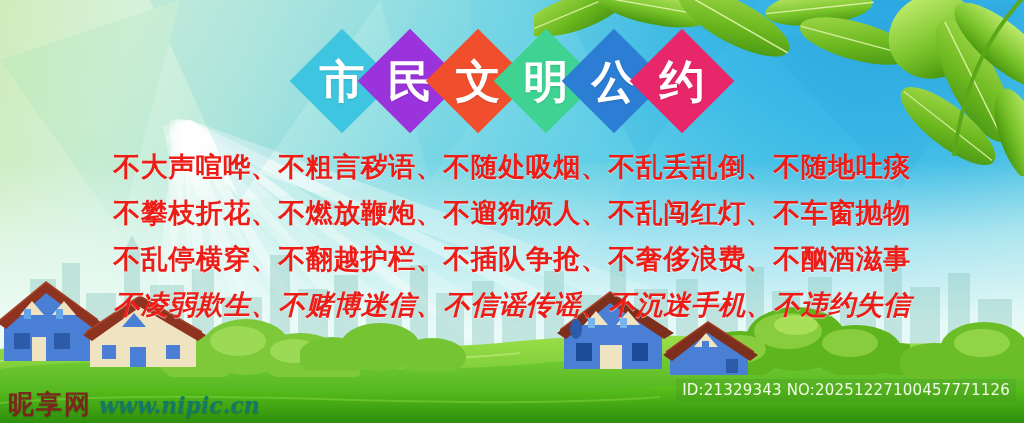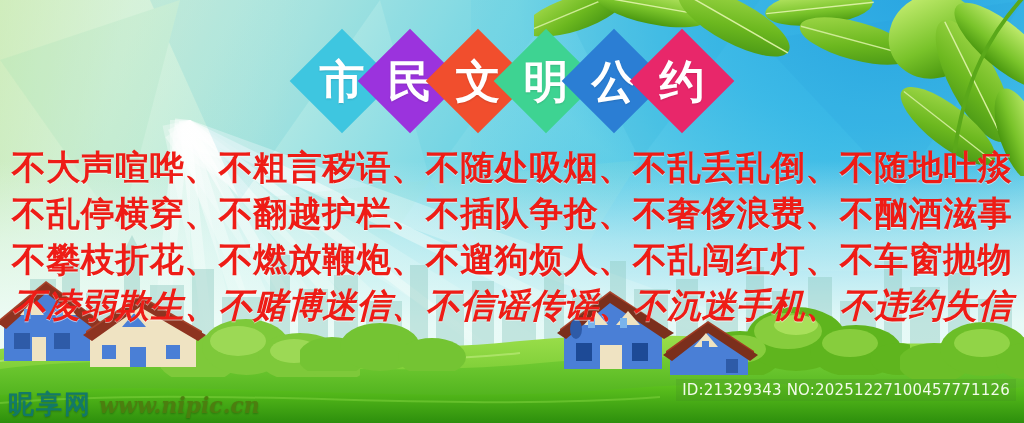--- a/index.html
+++ b/index.html
@@ -94,21 +94,21 @@
   .lines{
     position:absolute;left:0;right:0;top:148px;
     display:flex;flex-direction:column;
     align-items:center;
     gap:8px;
   }
   .line{
     color:#ee1c16;
     font-family:"DejaVu Sans","Liberation Sans",sans-serif;
     font-weight:bold;
-    font-size:34px;
+    font-size:27px;
     line-height:38px;
     letter-spacing:.5px;
     white-space:nowrap;
     text-shadow:0 1px 0 rgba(255,255,255,.55);
   }
 
   
   .city{
     position:absolute;left:0;bottom:58px;width:100%;height:130px;
     opacity:.42;
@@ -124,28 +124,28 @@
   
   .bush{position:absolute;}
 
   
   .watermark{
     position:absolute;left:8px;bottom:6px;
     display:flex;align-items:flex-end;gap:7px;
     opacity:.93;
   }
   .wm-cn{
-    color:#0f766e;
+    color:#7f1d1d;
     font-family:"DejaVu Sans","Liberation Sans",sans-serif;
     font-weight:bold;font-size:26px;line-height:1;
     letter-spacing:2px;
     text-shadow:0 1px 2px rgba(0,0,0,.25);
   }
   .wm-url{
-    color:#4d7c0f;
+    color:#0f766e;
     font-family:"DejaVu Serif","Liberation Serif",serif;
     font-style:italic;font-weight:bold;
     font-size:22px;line-height:1.05;
     text-shadow:0 1px 2px rgba(0,0,0,.25);
     margin-top:20px;
   }
   .idbar{
     position:absolute;right:8px;bottom:22px;
     color:#f2fbe9;
     font-family:"DejaVu Sans","Liberation Sans",sans-serif;
@@ -417,22 +417,22 @@
     <div class="diamond" style="background:#2b7ed4">
       <span class="ch">公</span>
     </div>
     <div class="diamond" style="background:#e8276a">
       <span class="ch">约</span>
     </div>
   </div>
 
   <div class="lines">
     <div class="line" style="color: rgb(238, 28, 22);">不大声喧哗、不粗言秽语、不随处吸烟、不乱丢乱倒、不随地吐痰</div>
+    <div class="line" style="color: rgb(238, 28, 22);">不攀枝折花、不燃放鞭炮、不遛狗烦人、不乱闯红灯、不车窗抛物</div>
     <div class="line" style="color: rgb(238, 28, 22);">不乱停横穿、不翻越护栏、不插队争抢、不奢侈浪费、不酗酒滋事</div>
-    <div class="line" style="color: rgb(238, 28, 22);">不攀枝折花、不燃放鞭炮、不遛狗烦人、不乱闯红灯、不车窗抛物</div>
     <div class="line" style="color: rgb(238, 28, 22); font-style: italic;">不凌弱欺生、不赌博迷信、不信谣传谣、不沉迷手机、不违约失信</div>
   </div>
 
   <div class="watermark">
     <span class="wm-cn">昵享网</span>
     <span class="wm-url">www.nipic.cn</span>
   </div>
 
   <div class="idbar">ID:21329343 NO:20251227100457771126</div>
 

